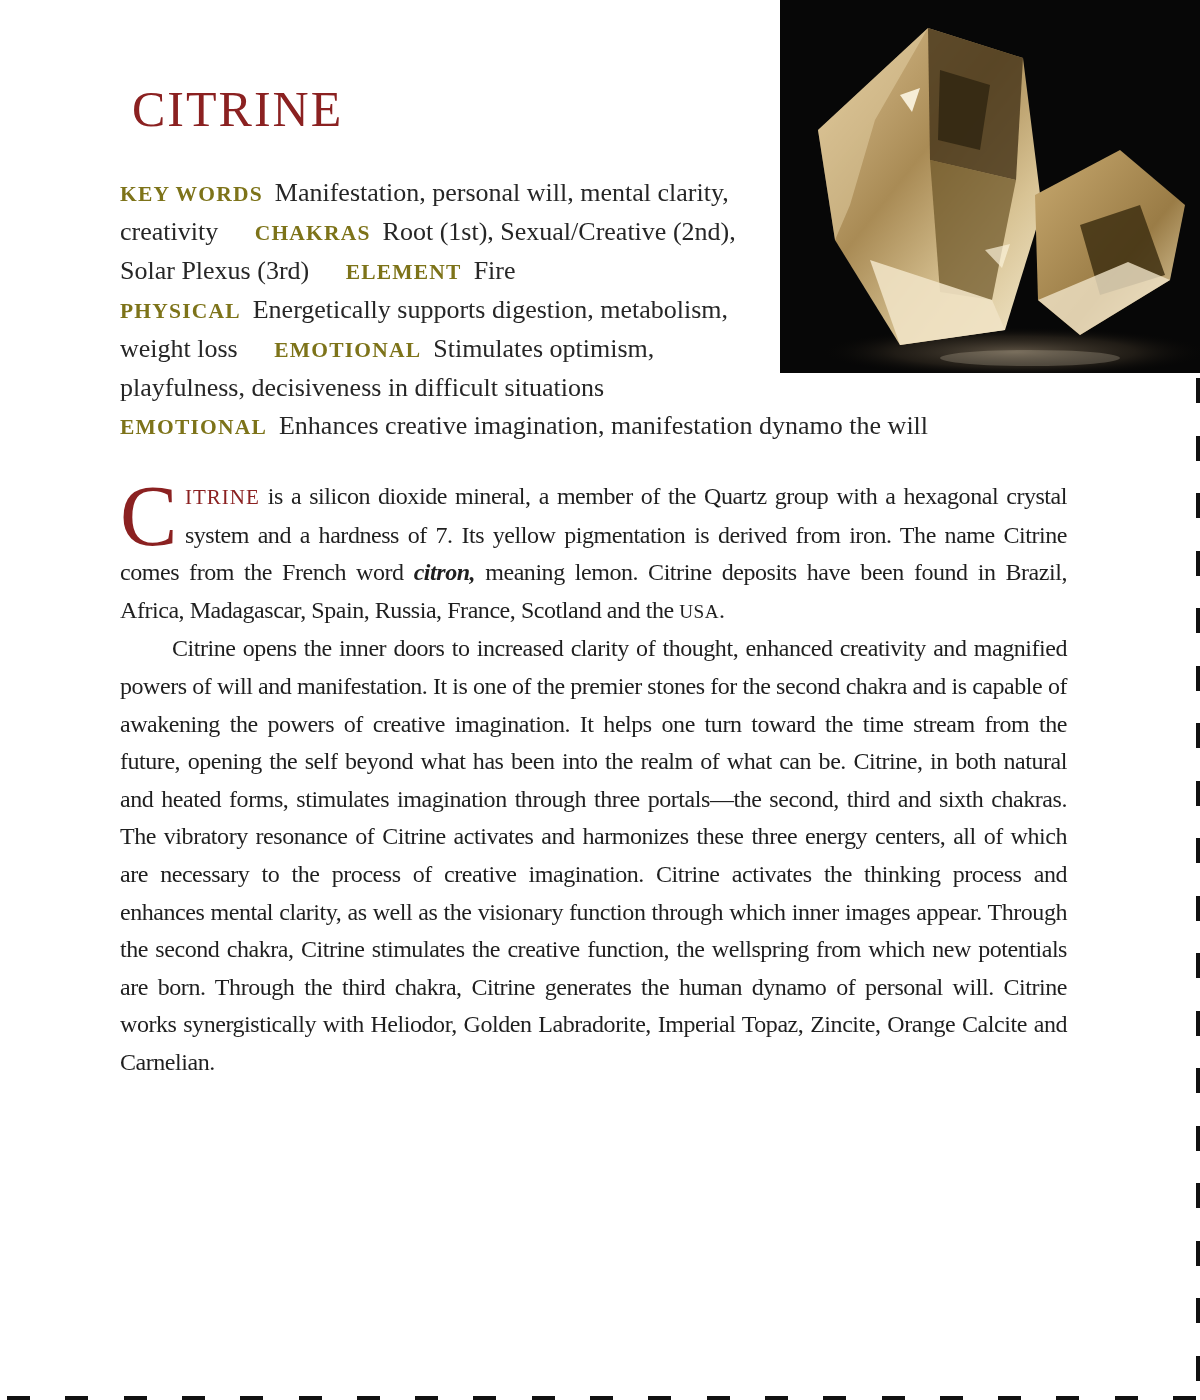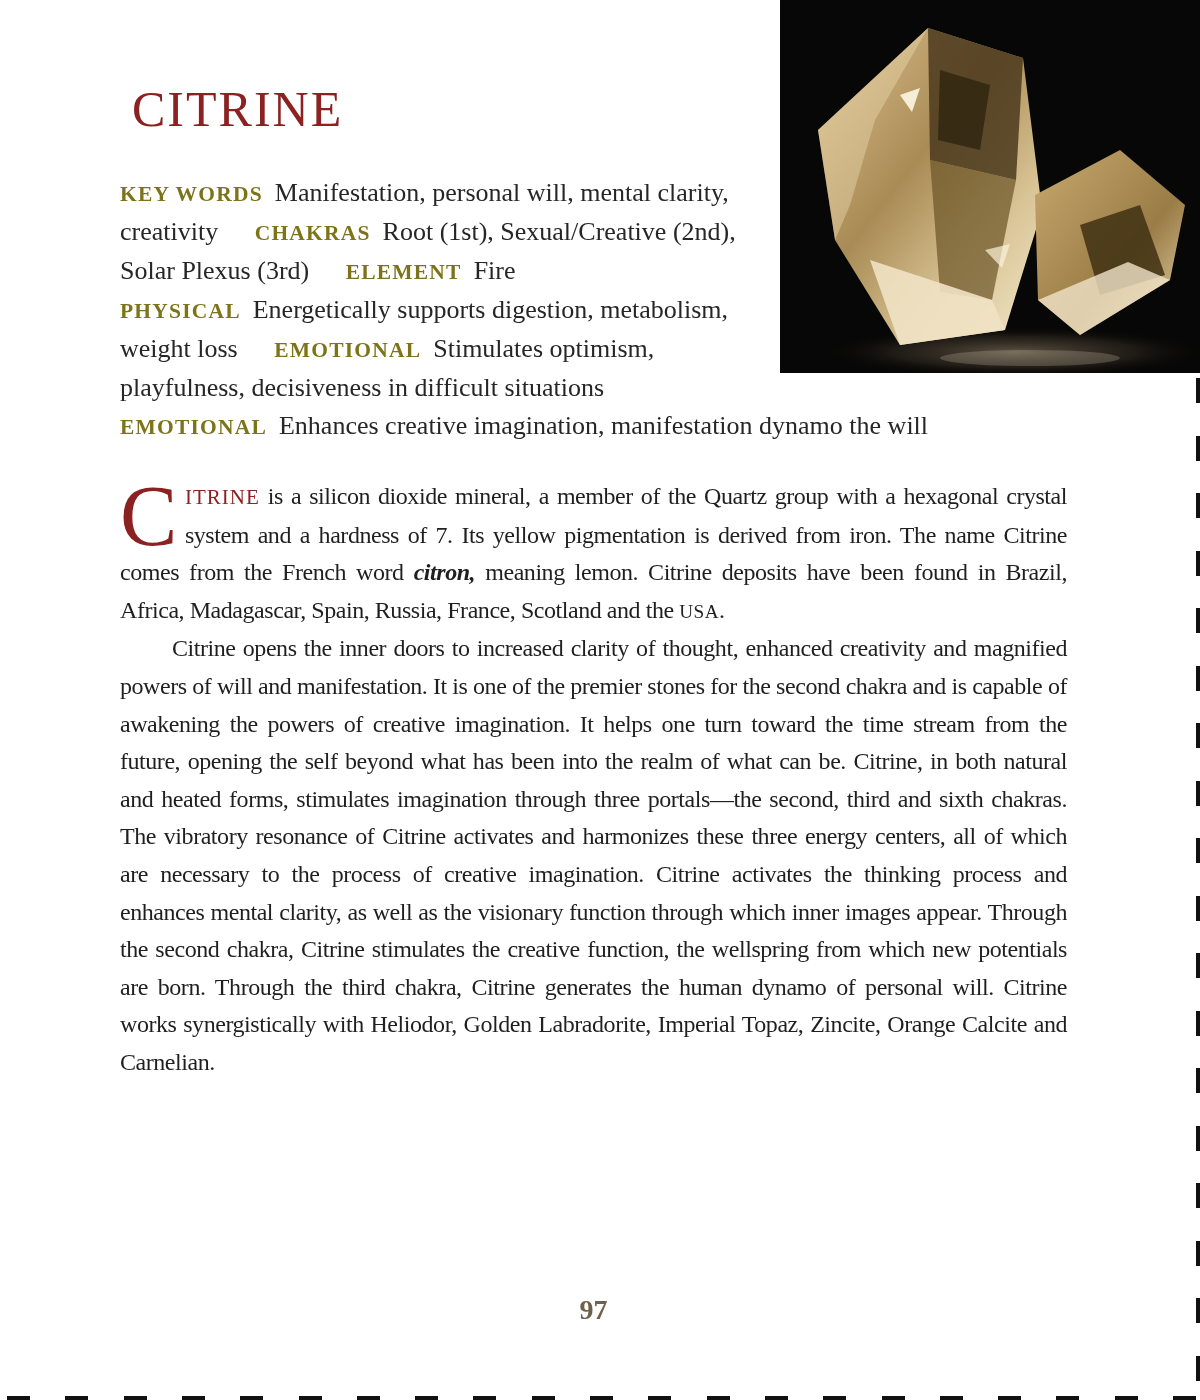--- a/index.html
+++ b/index.html
@@ -176,21 +176,20 @@
     <div class="kw-wide">
       <span class="kw-pair"><span class="kw-label">EMOTIONAL</span><span class="kw-text">Enhances creative imagination, manifestation dynamo the will</span></span>
     </div>
   </div>
 
   <div class="bodytext">
     <p class="para first"><span class="dropcap">C</span><span class="leadcaps">ITRINE</span><span> is a silicon dioxide mineral, a member of the Quartz group with a hexagonal crystal system and a hardness of 7. Its yellow pigmentation is derived from iron. The name Citrine comes from the French word </span><span class="ital">citron,</span><span> meaning lemon. Citrine deposits have been found in Brazil, Africa, Madagascar, Spain, Russia, France, Scotland and the </span><span class="smallcaps">USA</span><span>.</span></p>
     <p class="para second">Citrine opens the inner doors to increased clarity of thought, enhanced creativity and magnified powers of will and manifestation. It is one of the premier stones for the second chakra and is capable of awakening the powers of creative imagination. It helps one turn toward the time stream from the future, opening the self beyond what has been into the realm of what can be. Citrine, in both natural and heated forms, stimulates imagination through three portals—the second, third and sixth chakras. The vibratory resonance of Citrine activates and harmonizes these three energy centers, all of which are necessary to the process of creative imagination. Citrine activates the thinking process and enhances mental clarity, as well as the visionary function through which inner images appear. Through the second chakra, Citrine stimulates the creative function, the wellspring from which new potentials are born. Through the third chakra, Citrine generates the human dynamo of personal will. Citrine works synergistically with Heliodor, Golden Labradorite, Imperial Topaz, Zincite, Orange Calcite and Carnelian.</p>
   </div>
 
-  <div class="page-number">97</div>
 
   <div class="edge-ticks">
       <div class="tick" style="top: 378px;"></div>
       <div class="tick" style="top: 435.5px;"></div>
       <div class="tick" style="top: 493px;"></div>
       <div class="tick" style="top: 550.5px;"></div>
       <div class="tick" style="top: 608px;"></div>
       <div class="tick" style="top: 665.5px;"></div>
       <div class="tick" style="top: 723px;"></div>
       <div class="tick" style="top: 780.5px;"></div>

